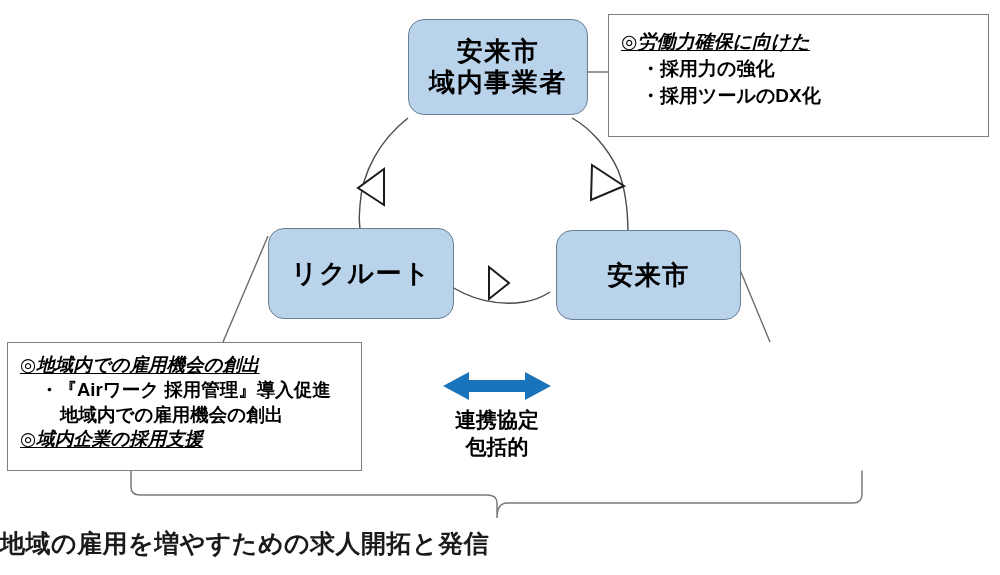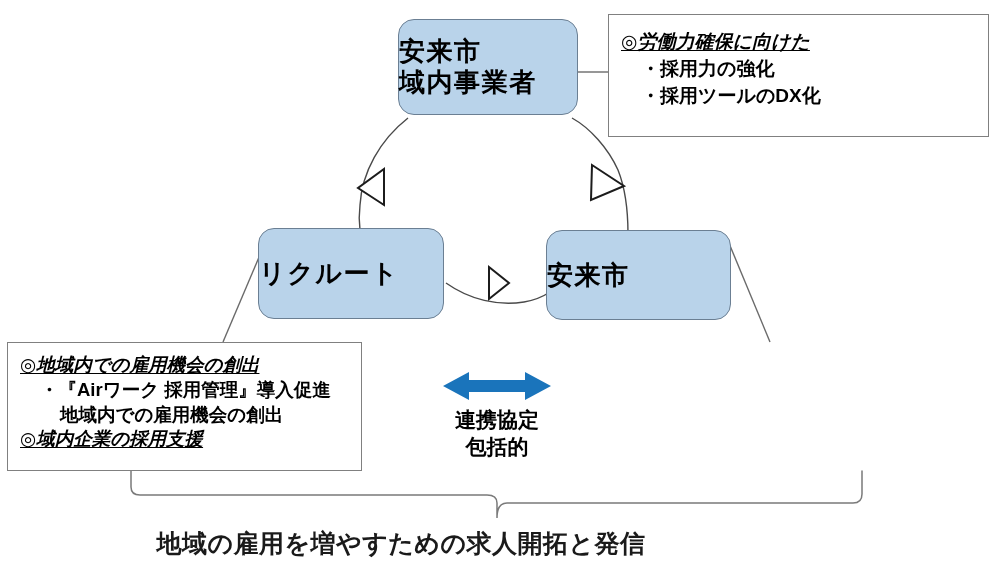--- a/index.html
+++ b/index.html
@@ -29,28 +29,29 @@
 
   
   .node {
     position: absolute;
     box-sizing: border-box;
     background: #b9d3ea;
     border: 1.6px solid #6b7f93;
     border-radius: 16px;
     display: flex;
     flex-direction: column;
-    align-items: flex-start;
+    align-items: center;
     justify-content: center;
     text-align: center;
     color: #000000;
     font-weight: bold;
     letter-spacing: 0.06em;
     line-height: 1.18;
     z-index: 4;
+    margin-left: 10px;
   }
   #node-top {
     left: 398px; top: 19px; width: 180px; height: 96px;
     font-size: 26px;
   }
   #node-left {
     left: 258px; top: 228px; width: 186px; height: 91px;
     font-size: 26px;
   }
   #node-right {
@@ -108,21 +109,21 @@
     color: #000000;
     z-index: 5;
   }
   #link-caption span { display: block; }
 
   
   #bottom-caption {
     position: absolute;
     left: 0; top: 527px;
     width: 802px;
-    text-align: center;
+    text-align: left;
     font-size: 25px;
     font-weight: bold;
     letter-spacing: 0.02em;
     color: #1a1a1a;
     z-index: 5;
   }
 </style>
 </head>
 <body>
 

